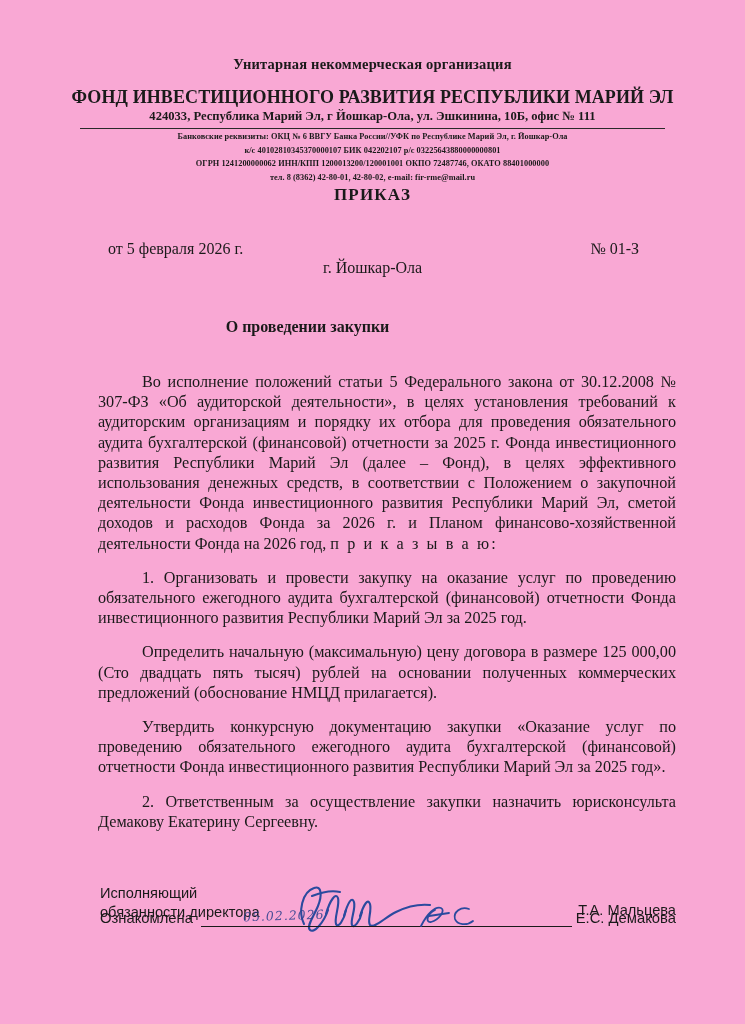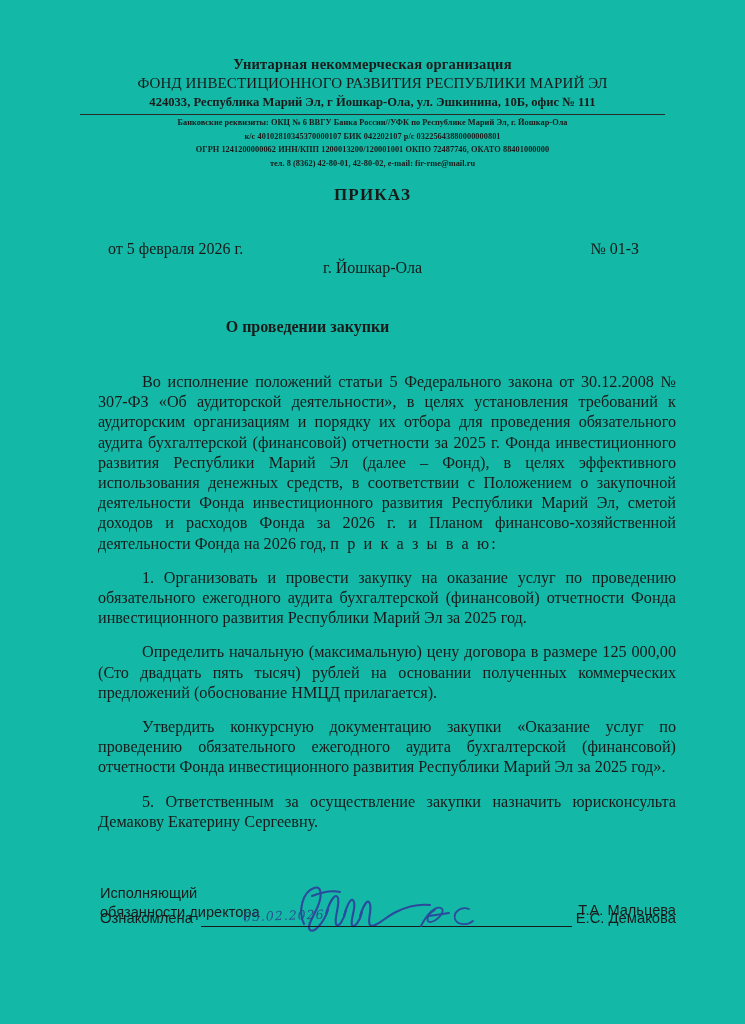--- a/index.html
+++ b/index.html
@@ -10,45 +10,45 @@
   }
   body {
     font-family: "Liberation Serif", "DejaVu Serif", serif;
     color: #1a1a1a;
   }
   .page {
     position: relative;
     width: 745px;
     height: 1024px;
     margin: 0 auto;
-    background: #14b8a6;
+    background: #f9a8d4;
     overflow: hidden;
     box-sizing: border-box;
   }
 
   
   .letterhead {
     position: absolute;
     left: 0;
     top: 56px;
     width: 745px;
     text-align: center;
   }
   .lh-line1 {
     font-size: 14.5px;
     font-weight: bold;
     letter-spacing: 0.2px;
     line-height: 17px;
   }
   .lh-line2 {
-    font-size: 15px;
-    font-weight: normal;
+    font-size: 18px;
+    font-weight: bold;
     letter-spacing: 0.1px;
     line-height: 17px;
-    margin-top: 2px;
+    margin-top: 16px;
   }
   .lh-line3 {
     font-size: 12.6px;
     font-weight: bold;
     line-height: 16px;
     margin-top: 2px;
     text-align: center;
   }
   .lh-rule {
     width: 585px;
@@ -234,21 +234,21 @@
   <div class="body-wrap">
 
     <p class="para"><span>Во исполнение положений статьи 5 Федерального закона от 30.12.2008 № 307-ФЗ «Об аудиторской деятельности», в целях установления требований к аудиторским организациям и порядку их отбора для проведения обязательного аудита бухгалтерской (финансовой) отчетности за 2025 г. Фонда инвестиционного развития Республики Марий Эл (далее – Фонд), в целях эффективного использования денежных средств, в соответствии с Положением о закупочной деятельности Фонда инвестиционного развития Республики Марий Эл, сметой доходов и расходов Фонда за 2026 г. и Планом финансово-хозяйственной деятельности Фонда на 2026 год, </span><span class="spaced">п р и к а з ы в а ю:</span></p>
 
     <p class="para">1. Организовать и провести закупку на оказание услуг по проведению обязательного ежегодного аудита бухгалтерской (финансовой) отчетности Фонда инвестиционного развития Республики Марий Эл за 2025 год.</p>
 
     <p class="para">Определить начальную (максимальную) цену договора в размере 125 000,00 (Сто двадцать пять тысяч) рублей на основании полученных коммерческих предложений (обоснование НМЦД прилагается).</p>
 
     <p class="para">Утвердить конкурсную документацию закупки «Оказание услуг по проведению обязательного ежегодного аудита бухгалтерской (финансовой) отчетности Фонда инвестиционного развития Республики Марий Эл за 2025 год».</p>
 
-    <p class="para">5. Ответственным за осуществление закупки назначить юрисконсульта Демакову Екатерину Сергеевну.</p>
+    <p class="para">2. Ответственным за осуществление закупки назначить юрисконсульта Демакову Екатерину Сергеевну.</p>
   </div>
 
   <div class="sigblock">
     <div class="sig-title">Исполняющий
 обязанности директора</div>
     <div class="sig-name">Т.А. Мальцева</div>
   </div>
 
   <svg class="sig-scribble" viewBox="0 0 150 60" xmlns="http://www.w3.org/2000/svg">
     <g fill="none" stroke="#2b4a9e" stroke-width="2.1" stroke-linecap="round" stroke-linejoin="round">

